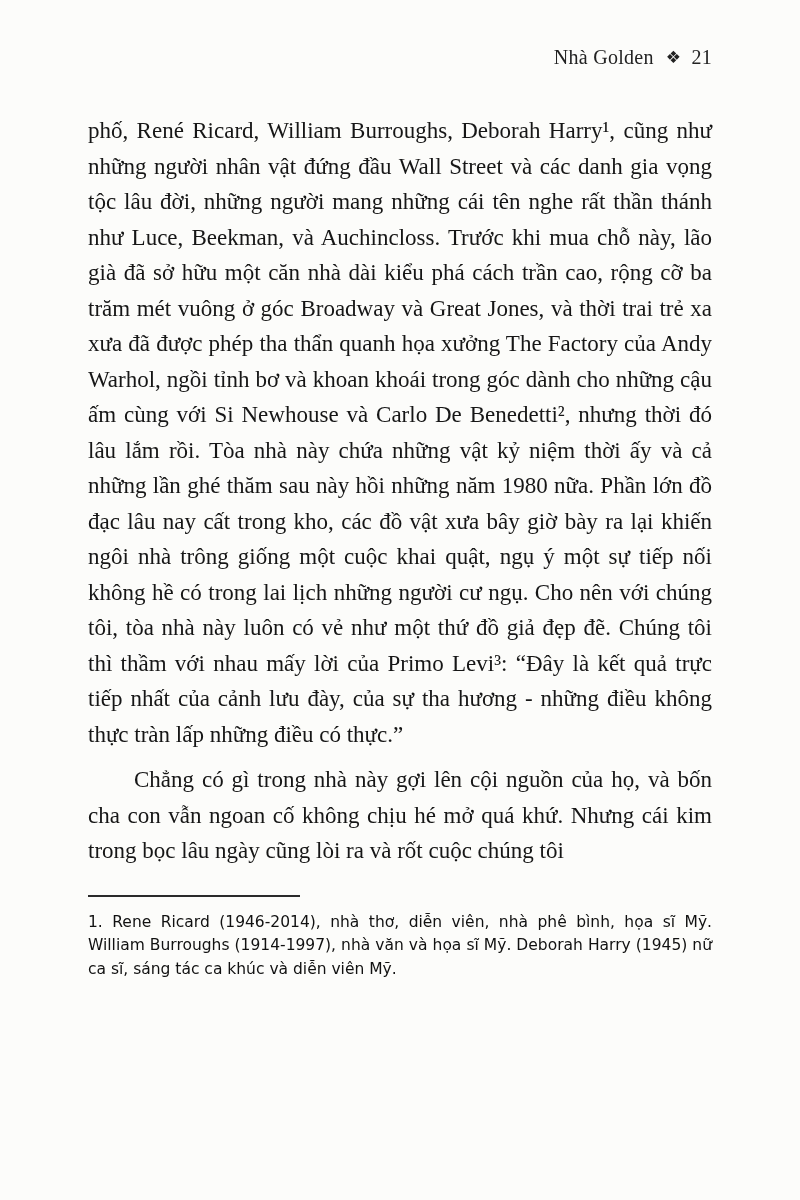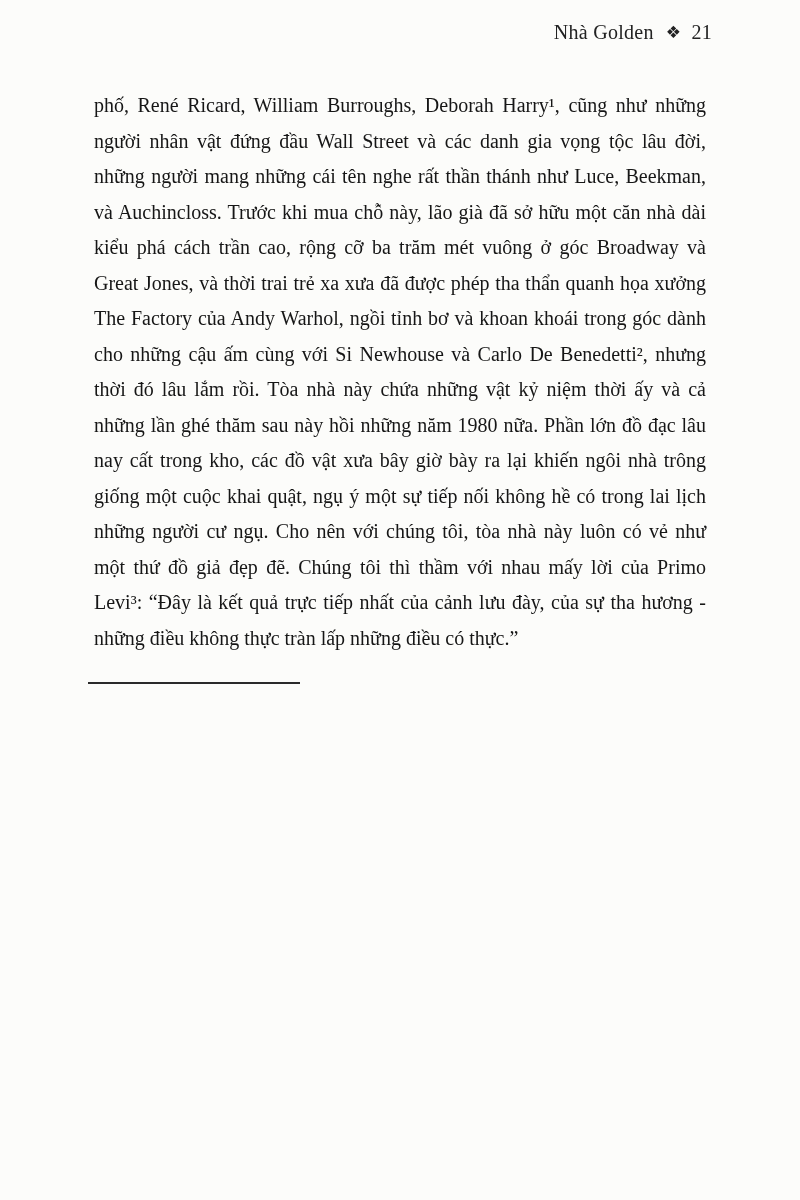--- a/index.html
+++ b/index.html
@@ -8,41 +8,41 @@
     background: #e8e8e6;
   }
   .page {
     position: relative;
     width: 800px;
     height: 1200px;
     margin: 0 auto;
     background: #fcfcfa;
     color: #1b1b1b;
     box-sizing: border-box;
-    padding: 21px 88px 40px 88px;
+    padding: 46px 88px 40px 88px;
     font-family: "Liberation Serif", "DejaVu Serif", serif;
     overflow: hidden;
   }
   .running-head {
     text-align: right;
     font-size: 20px;
     letter-spacing: 0.3px;
     color: #222;
     margin-bottom: 44px;
   }
   .running-head .ornament {
     display: inline-block;
     margin: 0 10px 0 12px;
     font-size: 17px;
     position: relative;
     top: -1px;
   }
   .body-text p {
-    margin: 6px;
-    font-size: 20px;
+    margin: 0;
+    font-size: 23px;
     line-height: 35.5px;
     text-align: justify;
     text-justify: inter-word;
     color: #161616;
   }
   .body-text p + p {
     margin-top: 10px;
     text-indent: 46px;
   }
   .footnote-rule {
@@ -66,20 +66,22 @@
 <body>
 
 <div class="page">
 
   <div class="running-head">
     <span>Nhà Golden</span><span class="ornament">❖</span><span>21</span>
   </div>
 
   <div class="body-text">
     <p>phố, René Ricard, William Burroughs, Deborah Harry¹, cũng như những người nhân vật đứng đầu Wall Street và các danh gia vọng tộc lâu đời, những người mang những cái tên nghe rất thần thánh như Luce, Beekman, và Auchincloss. Trước khi mua chỗ này, lão già đã sở hữu một căn nhà dài kiểu phá cách trần cao, rộng cỡ ba trăm mét vuông ở góc Broadway và Great Jones, và thời trai trẻ xa xưa đã được phép tha thẩn quanh họa xưởng The Factory của Andy Warhol, ngồi tỉnh bơ và khoan khoái trong góc dành cho những cậu ấm cùng với Si Newhouse và Carlo De Benedetti², nhưng thời đó lâu lắm rồi. Tòa nhà này chứa những vật kỷ niệm thời ấy và cả những lần ghé thăm sau này hồi những năm 1980 nữa. Phần lớn đồ đạc lâu nay cất trong kho, các đồ vật xưa bây giờ bày ra lại khiến ngôi nhà trông giống một cuộc khai quật, ngụ ý một sự tiếp nối không hề có trong lai lịch những người cư ngụ. Cho nên với chúng tôi, tòa nhà này luôn có vẻ như một thứ đồ giả đẹp đẽ. Chúng tôi thì thầm với nhau mấy lời của Primo Levi³: “Đây là kết quả trực tiếp nhất của cảnh lưu đày, của sự tha hương - những điều không thực tràn lấp những điều có thực.”</p>
+    <p>Chẳng có gì trong nhà này gợi lên cội nguồn của họ, và bốn cha con vẫn ngoan cố không chịu hé mở quá khứ. Nhưng cái kim trong bọc lâu ngày cũng lòi ra và rốt cuộc chúng tôi</p>
   </div>
 
   <hr class="footnote-rule">
 
   <div class="footnotes">
+    <p class="footnote">1. Rene Ricard (1946-2014), nhà thơ, diễn viên, nhà phê bình, họa sĩ Mỹ. William Burroughs (1914-1997), nhà văn và họa sĩ Mỹ. Deborah Harry (1945) nữ ca sĩ, sáng tác ca khúc và diễn viên Mỹ.</p>
   </div>
 
 </div>
 
 </body></html>

